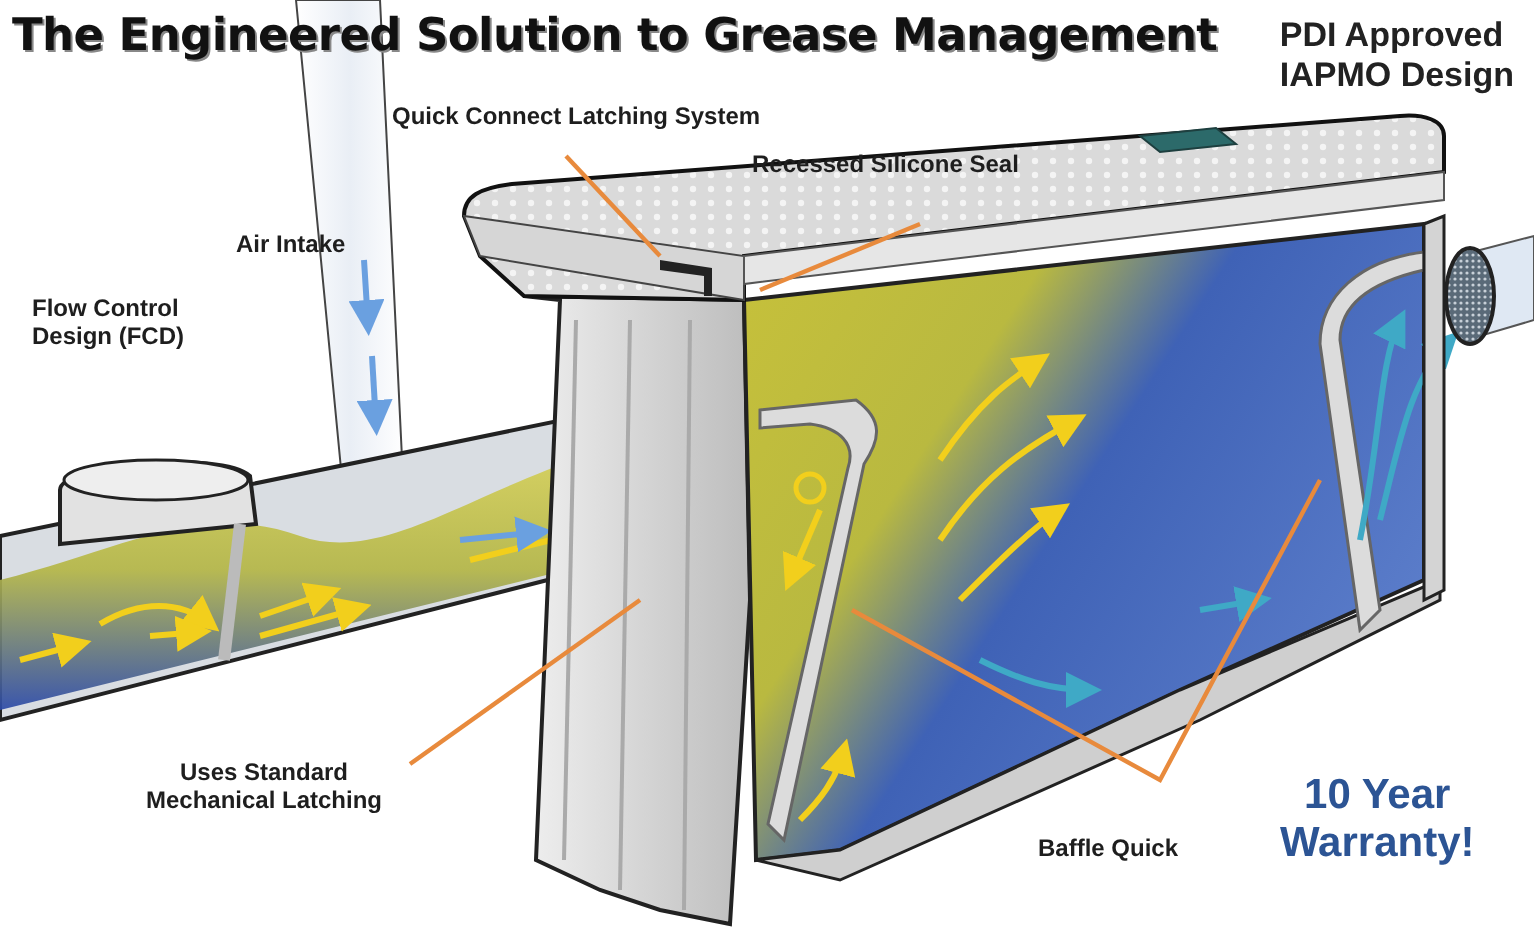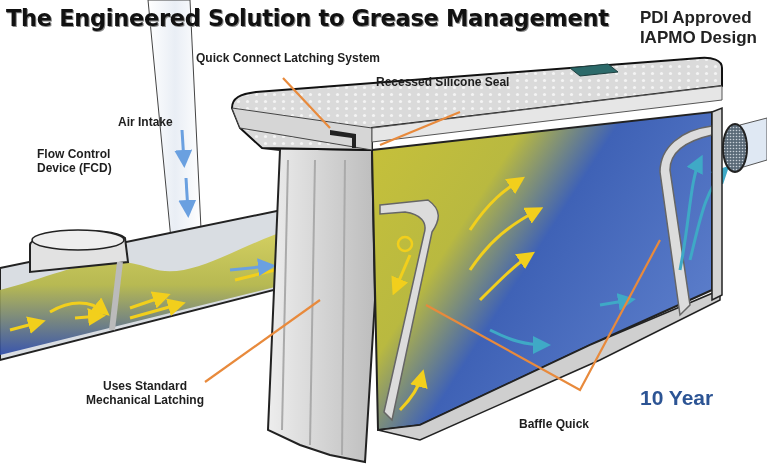--- a/index.html
+++ b/index.html
@@ -149,31 +149,32 @@
 
   <div class="cert">
     <div>PDI Approved</div>
     <div>IAPMO Design</div>
   </div>
 
   <div class="label lbl16" style="left:196px; top:52px;">Quick Connect Latching System</div>
   <div class="label lbl16" style="left:118px; top:80px;margin-top:36px;">Air Intake</div>
   <div class="label lbl16" style="left:376px; top:76px;">Recessed Silicone Seal</div>
 
-  <div class="label lbl16" style="left:16px; top:148px;margin-left:21px;">
+  <div class="label lbl16" style="left:16px; top:148px;">
     <div>Flow Control</div>
-    <div>Device (FCD)</div>
+    <div>Design (FCD)</div>
   </div>
 
-  <div class="label lbl16 center" style="left:50px; top:380px; width:190px;">
+  <div class="label lbl16 center" style="left:37px; top:380px; width:190px;">
     <div>Uses Standard</div>
     <div>Mechanical Latching</div>
   </div>
 
   <div class="label lbl16 center" style="left:494px; top:418px; width:120px;">
     <div>Baffle Quick</div>
   </div>
 
   <div class="warranty">
     <div>10 Year</div>
+    <div>Warranty!</div>
   </div>
 
 </div>
 
 </body></html>

